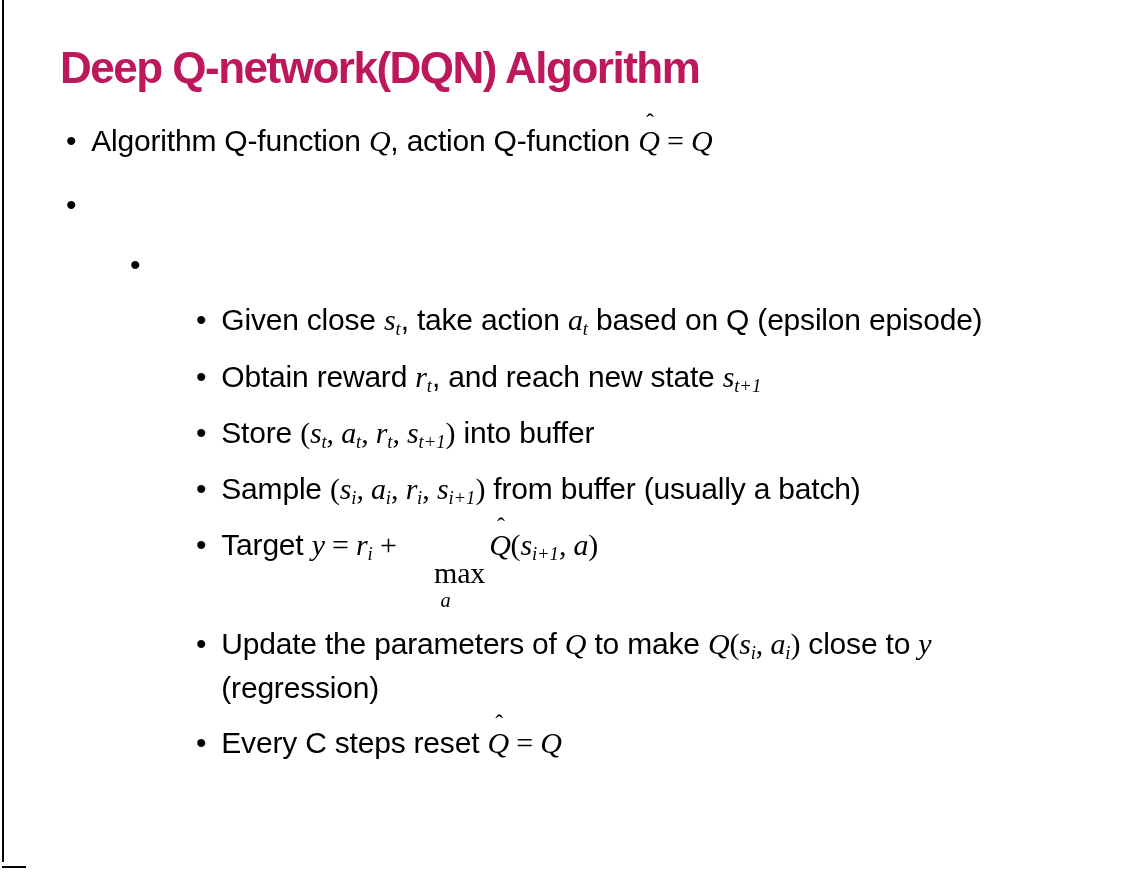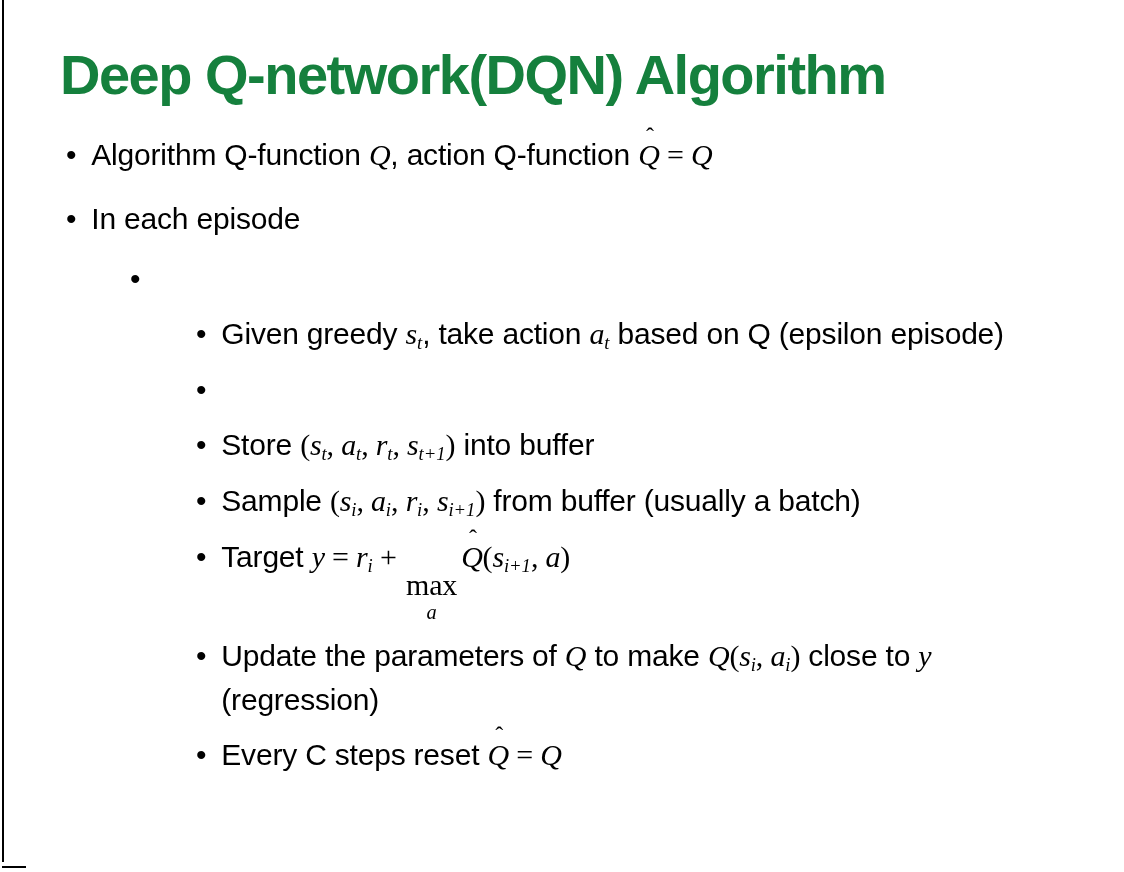--- a/index.html
+++ b/index.html
@@ -19,24 +19,24 @@
     width: 2px; height: 862px; background: #000;
   }
   .edge-corner {
     position: absolute; left: 2px; top: 866px;
     width: 24px; height: 2px; background: #000;
   }
 
   .content { position: absolute; left: 60px; top: 44px; right: 28px; }
 
   .title {
-    font-size: 56px; font-weight: bold;
+    font-size: 44px; font-weight: bold;
     letter-spacing: -1.5px;
     margin: 0; line-height: 1.1;
-    color: #15803d;
+    color: #be185d;
   }
 
   .bullets { margin-top: 26px; }
 
   .b-row {
     display: flex; align-items: flex-start;
     font-size: 30px; line-height: 1.4;
     letter-spacing: -0.2px;
   }
   .b-row .marker { flex: 0 0 auto; margin-right: 15px; }
@@ -60,50 +60,50 @@
   .hat-wrap .circ {
     position: absolute; left: 55%; top: -0.42em;
     transform: translateX(-50%);
     font-style: normal; font-size: 0.8em; line-height: 1;
   }
   .maxop {
     display: inline-flex; flex-direction: column; align-items: center;
     vertical-align: -0.92em; line-height: 1;
     margin: 0 4px 0 2px;
   }
-  .maxop .over { font-style: normal; }
+  .maxop .over { font-style: normal; margin-left: 28px; }
   .maxop .under { font-style: italic; font-size: 0.68em; margin-top: 2px; }
 </style>
 </head>
 <body style="background: rgb(255, 255, 255); color: rgb(0, 0, 0);">
 
 <div class="slide">
   <div class="edge-left"></div>
   <div class="edge-corner"></div>
 
   <div class="content">
     <h1 class="title">Deep Q-network(DQN) Algorithm</h1>
     <div class="bullets" id="bullet-list">
         <div class="b-row l1">
           <span class="marker">•</span>
           <span class="btext"><span class="seg-text">Algorithm Q-function </span><span class="seg-math">Q</span><span class="seg-text">, action Q-function </span><span class="hat-wrap"><span class="circ">ˆ</span><span>Q</span></span><span class="seg-mathup"> = </span><span class="seg-math">Q</span></span>
         </div>
         <div class="b-row l1">
           <span class="marker">•</span>
-          <span class="btext"><span class="seg-text">In each episode</span></span>
         </div>
         <div class="b-row l2">
           <span class="marker">•</span>
         </div>
         <div class="b-row l3">
           <span class="marker">•</span>
-          <span class="btext"><span class="seg-text">Given greedy </span><span class="seg-math"><span>s</span><span class="msub">t</span></span><span class="seg-text">, take action </span><span class="seg-math"><span>a</span><span class="msub">t</span></span><span class="seg-text"> based on Q (epsilon episode)</span></span>
+          <span class="btext"><span class="seg-text">Given close </span><span class="seg-math"><span>s</span><span class="msub">t</span></span><span class="seg-text">, take action </span><span class="seg-math"><span>a</span><span class="msub">t</span></span><span class="seg-text"> based on Q (epsilon episode)</span></span>
         </div>
         <div class="b-row l3">
           <span class="marker">•</span>
+          <span class="btext"><span class="seg-text">Obtain reward </span><span class="seg-math"><span>r</span><span class="msub">t</span></span><span class="seg-text">, and reach new state </span><span class="seg-math"><span>s</span><span class="msub">t+1</span></span></span>
         </div>
         <div class="b-row l3">
           <span class="marker">•</span>
           <span class="btext"><span class="seg-text">Store </span><span class="seg-mathup">(</span><span class="seg-math"><span>s</span><span class="msub">t</span></span><span class="seg-mathup">, </span><span class="seg-math"><span>a</span><span class="msub">t</span></span><span class="seg-mathup">, </span><span class="seg-math"><span>r</span><span class="msub">t</span></span><span class="seg-mathup">, </span><span class="seg-math"><span>s</span><span class="msub">t+1</span></span><span class="seg-mathup">)</span><span class="seg-text"> into buffer</span></span>
         </div>
         <div class="b-row l3">
           <span class="marker">•</span>
           <span class="btext"><span class="seg-text">Sample </span><span class="seg-mathup">(</span><span class="seg-math"><span>s</span><span class="msub">i</span></span><span class="seg-mathup">, </span><span class="seg-math"><span>a</span><span class="msub">i</span></span><span class="seg-mathup">, </span><span class="seg-math"><span>r</span><span class="msub">i</span></span><span class="seg-mathup">, </span><span class="seg-math"><span>s</span><span class="msub">i+1</span></span><span class="seg-mathup">)</span><span class="seg-text"> from buffer (usually a batch)</span></span>
         </div>
         <div class="b-row l3">

